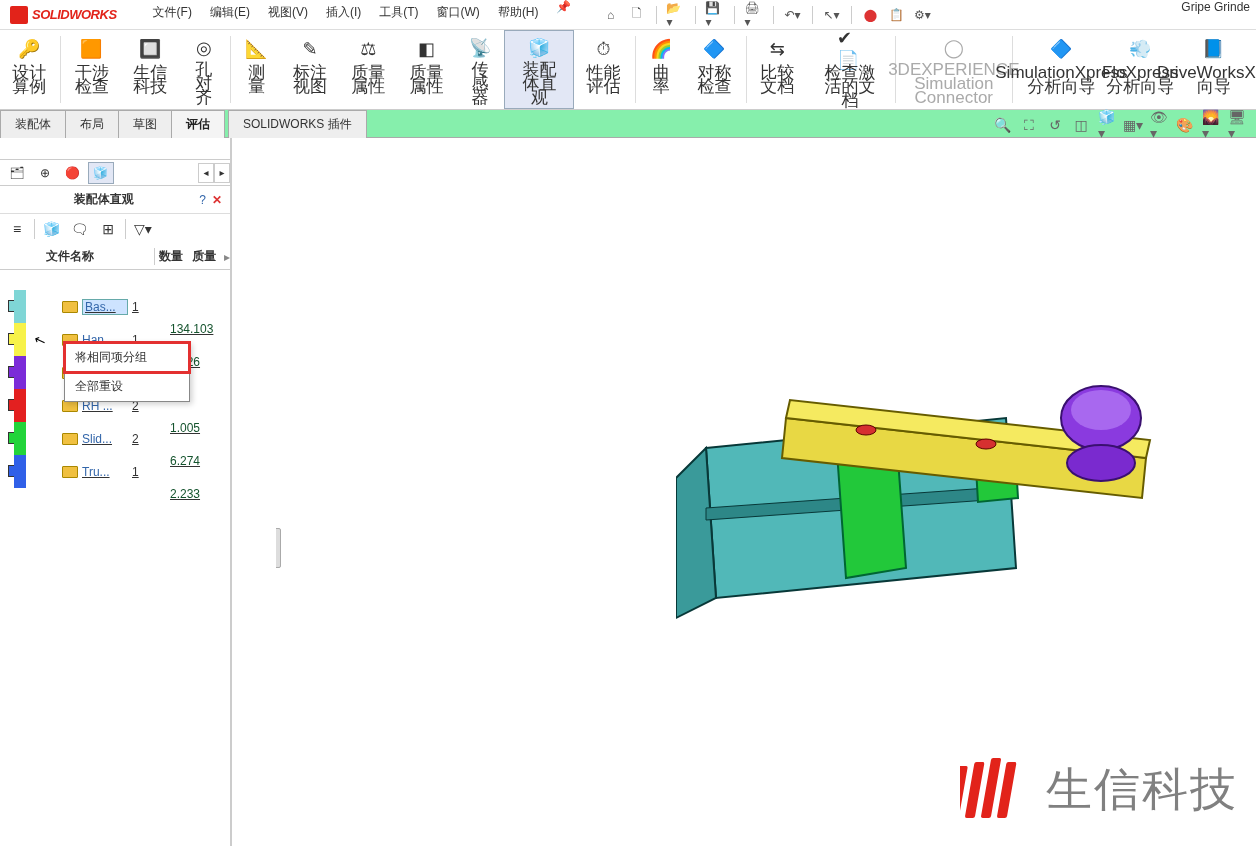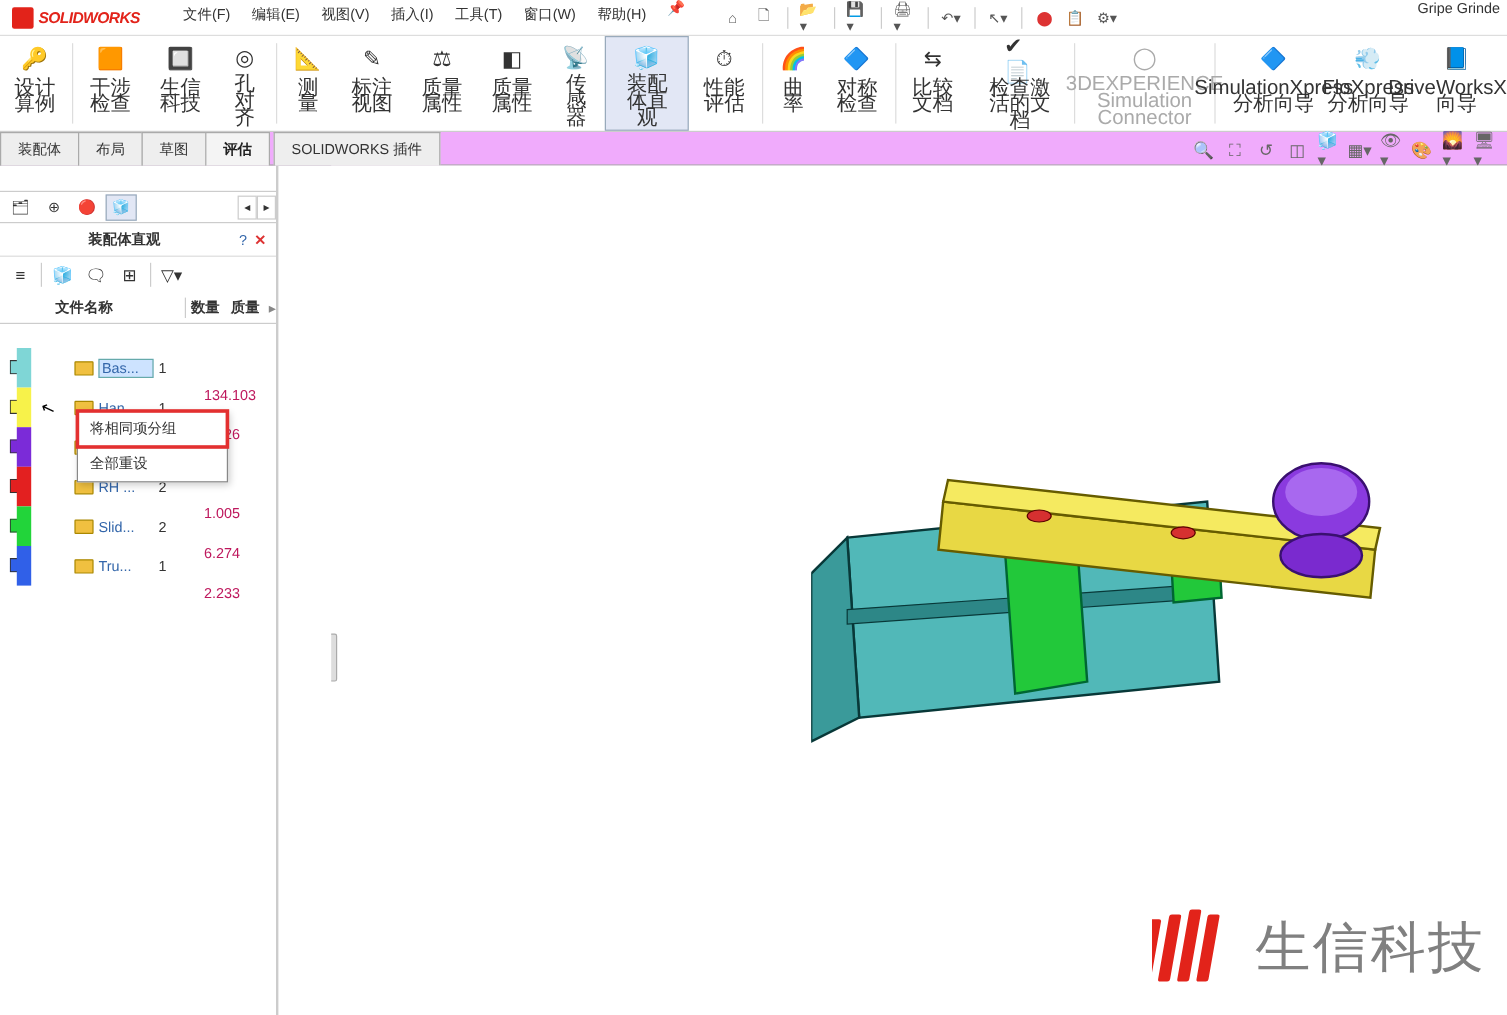--- a/index.html
+++ b/index.html
@@ -15,21 +15,21 @@
   .qa-icon { width:18px; height:18px; display:inline-flex; justify-content:center; align-items:center; color:#555; cursor:pointer; }
   .qa-sep { width:1px; height:18px; background:#ccc; margin:0 2px; }
   .title-right { margin-left:auto; padding-right:6px; color:#333; }
   .ribbon { height: 80px; background:#fff; border-bottom:1px solid #ccc; display:flex; }
   .ribbon-btn { display:flex; flex-direction:column; align-items:center; justify-content:flex-start; padding:6px 10px 4px; min-width:48px; cursor:pointer; position:relative; }
   .ribbon-btn.active { background:#e2e7f5; border:1px solid #9ab; }
   .ribbon-btn.disabled { color:#aaa; }
   .ribbon-icon { width:26px; height:26px; margin-bottom:4px; display:flex; align-items:center; justify-content:center; font-size:18px; }
   .ribbon-label { text-align:center; line-height:14px; font-size:17px; }
   .ribbon-sep { width:1px; background:#ddd; margin:6px 2px; }
-  .tabs-row { height:28px; display:flex; align-items:flex-end; border-bottom:1px solid #aaa; background:#f0abfc; position:relative;justify-content:flex-end; }
+  .tabs-row { height:28px; display:flex; align-items:flex-end; border-bottom:1px solid #aaa; background:#86efac; position:relative;justify-content:flex-end; }
   .tab { padding:5px 14px; border:1px solid #aaa; border-bottom:none; background:#eee; margin-right:-1px; cursor:pointer; font-size:12px; position:relative; top:1px; }
   .tab.active { background:#f4f4f4; color:#222; z-index:2; font-weight:bold; }
   .tab.pushed { margin-left:4px; }
   .heads-up { margin-left:auto; display:flex; gap:8px; padding:3px 10px; }
   .hu-icon { width:18px; height:18px; display:inline-flex; align-items:center; justify-content:center; color:#666; cursor:pointer; font-size:14px; }
   .content { display:flex; height:calc(846px - 30px - 80px - 28px); }
   .left-panel { width:232px; border-right:2px solid #ccc; background:#fff; display:flex; flex-direction:column; }
   .panel-spacer { height:22px; border-bottom:1px solid #ccc; }
   .mgr-tabs { height:26px; border-bottom:1px solid #ccc; display:flex; align-items:center; padding-left:4px; gap:2px; }
   .mgr-tab { width:26px; height:22px; display:flex; align-items:center; justify-content:center; cursor:pointer; border:1px solid transparent; }
@@ -43,27 +43,27 @@
   .panel-toolbar { height:30px; display:flex; align-items:center; padding:0 6px; gap:6px; }
   .tb-icon { width:22px; height:22px; display:flex; align-items:center; justify-content:center; cursor:pointer; border:1px solid transparent; font-size:14px; }
   .tb-sep { width:1px; height:20px; background:#ccc; }
   .col-headers { height:26px; display:flex; align-items:center; padding-left:46px; border-bottom:1px solid #ccc; font-size:12px; }
   .col-h { font-weight:bold; }
   .col-name { width:76px; }
   .col-qty { width:42px; border-left:1px solid #ccc; padding-left:4px;margin-left:48px; }
   .col-mass { width:44px; padding-left:4px; }
   .col-arrow { color:#888; }
   .rows { position:relative; padding-top:20px; }
-  .row { height:33px; display:flex; align-items:center; position:relative; }
+  .row { height:33px; display:flex; align-items:center; position:relative;text-decoration:underline; }
   .color-strip { width:12px; height:33px; position:absolute; left:14px; }
   .color-handle { position:absolute; left:8px; width:16px; height:12px; background:#fff; border:1px solid #333; clip-path: polygon(0 0, 60% 0, 100% 50%, 60% 100%, 0 100%); }
   .part-icon { margin-left:62px; width:16px; height:12px; background:#f0c040; border:1px solid #a80; border-radius:1px; }
   .part-name { margin-left:4px; width:46px; color:#36a; overflow:hidden; white-space:nowrap; text-overflow:ellipsis; }
   .part-qty { width:40px; text-align:left; padding-left:4px; }
-  .part-mass { width:52px; color:#be185d; padding-left:2px;margin-top:44px; }
+  .part-mass { width:52px; color:#14532d; padding-left:2px;margin-top:44px; }
   .row.selected .part-name { background:#cde3ff; border:1px solid #6aa; padding:0 2px; }
   .context-menu { position:absolute; left:64px; top:72px; background:#fff; border:1px solid #888; box-shadow:2px 2px 6px rgba(0,0,0,.2); z-index:10; width:126px; }
   .ctx-item { padding:6px 10px; cursor:pointer; }
   .ctx-item.hl { outline:3px solid #e33030; outline-offset:-1px; }
   .cursor-arrow { position:absolute; left:34px; top:62px; font-size:14px; color:#000; z-index:11; transform:rotate(-20deg); }
   .viewport { flex:1; background:#fff; position:relative; overflow:hidden;margin-left:44px; }
   .splitter-handle { position:absolute; left:-3px; top:390px; width:8px; height:40px; background:#ddd; border:1px solid #aaa; border-radius:2px; }
   .model-svg { position:absolute; left:400px; top:230px; }
   .watermark { position:absolute; right:18px; bottom:20px; display:flex; align-items:center; gap:14px; }
   .wm-icon { width:72px; height:72px; }

